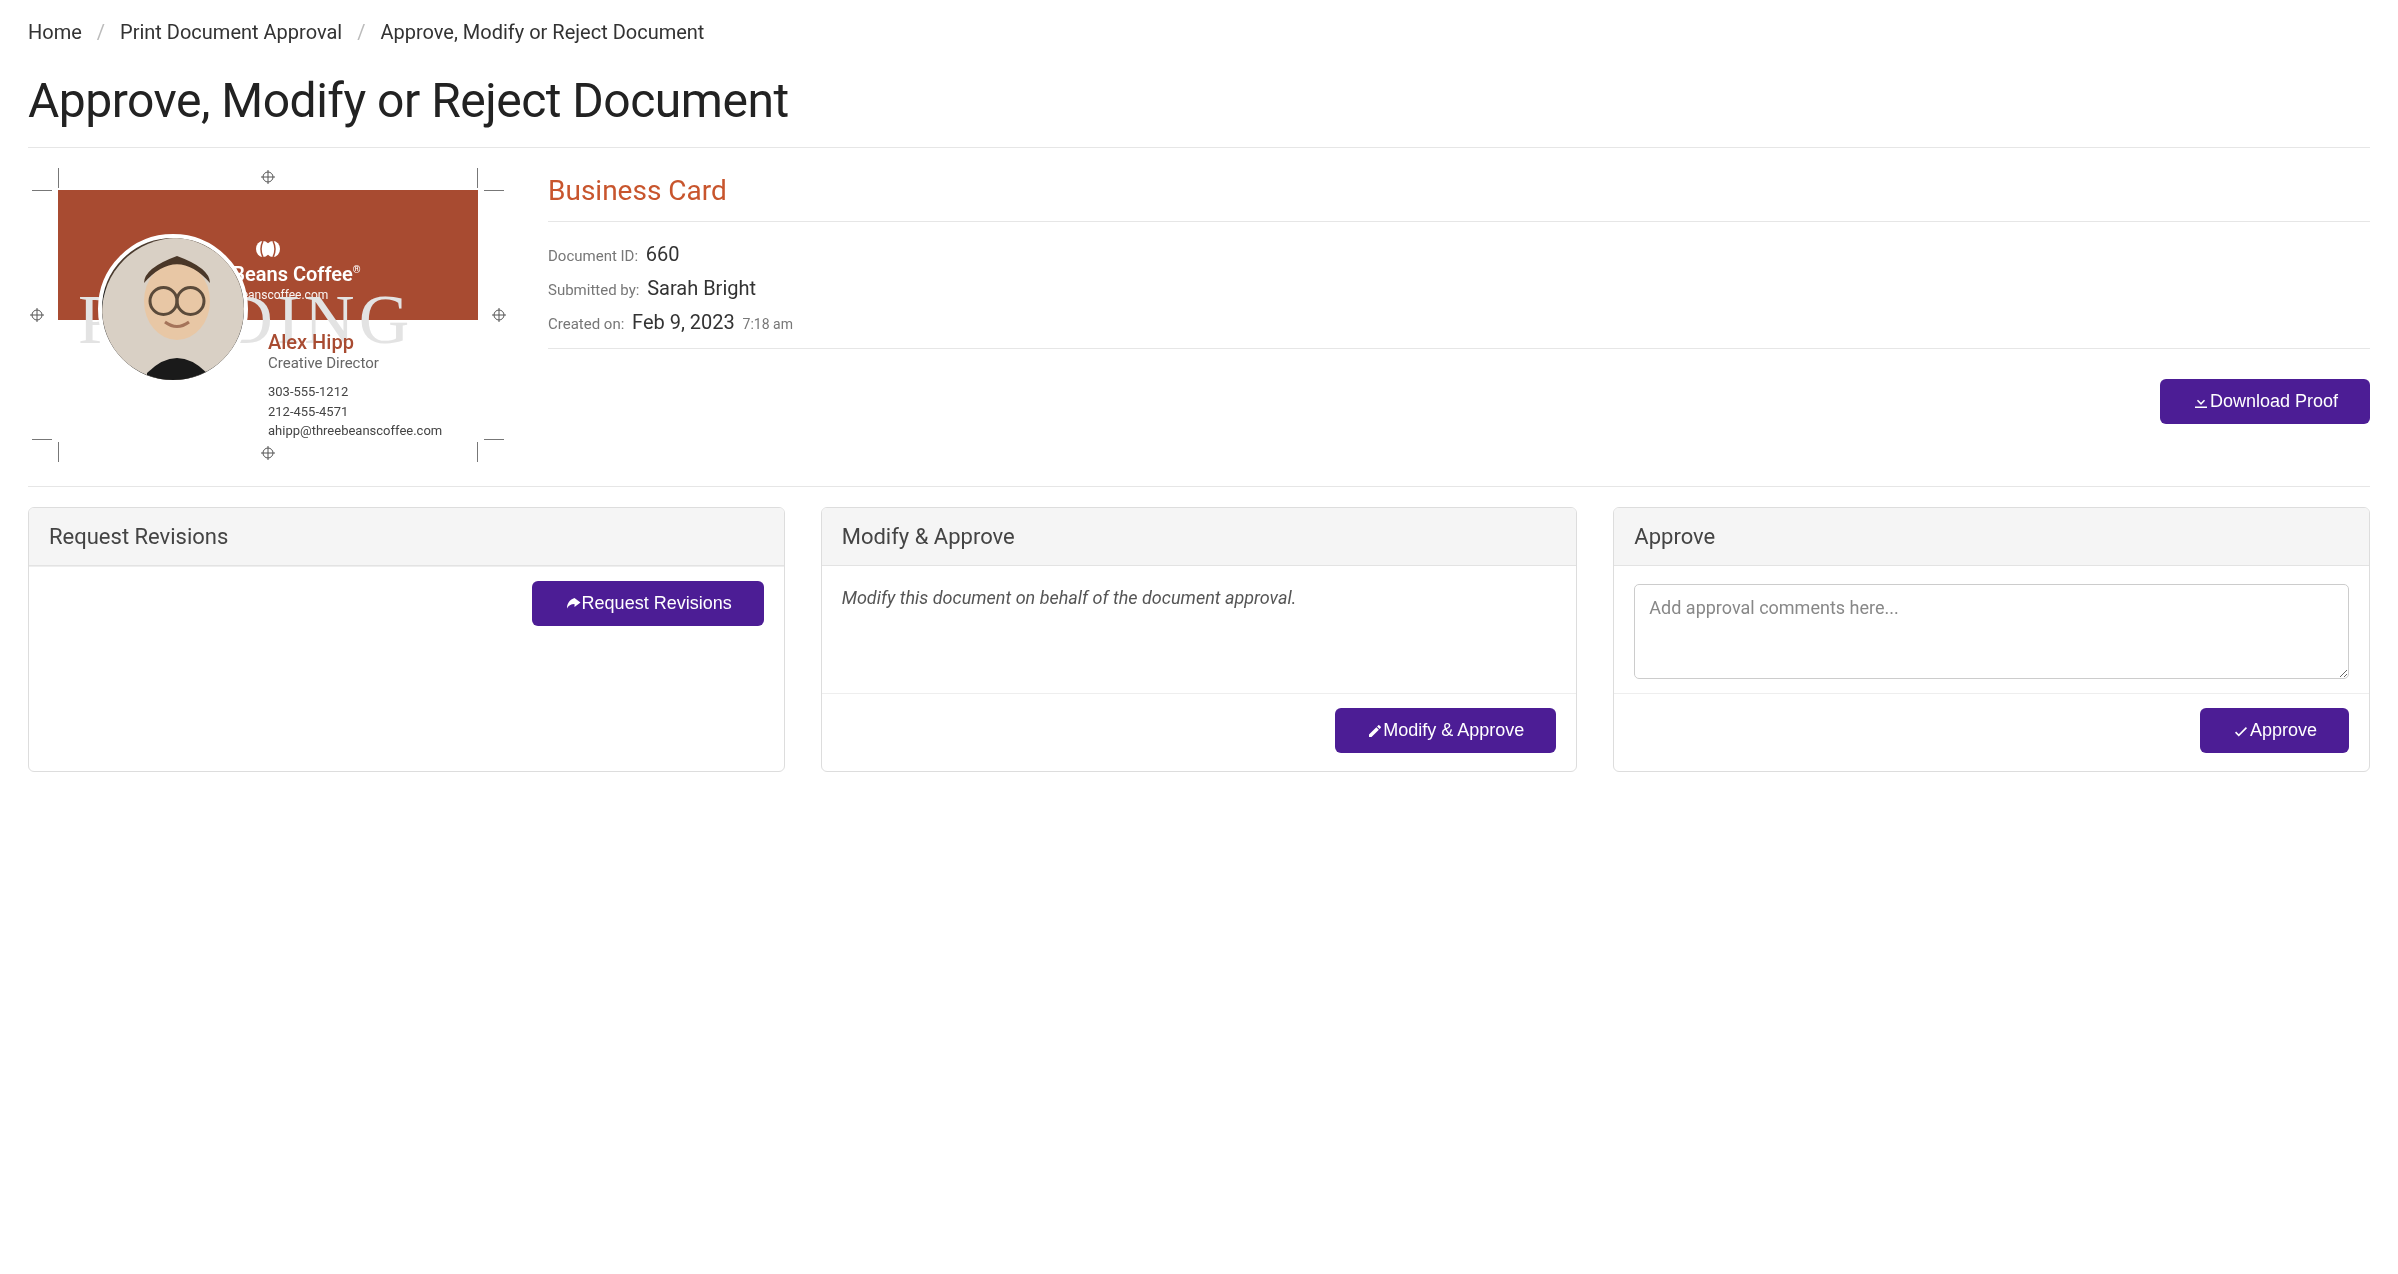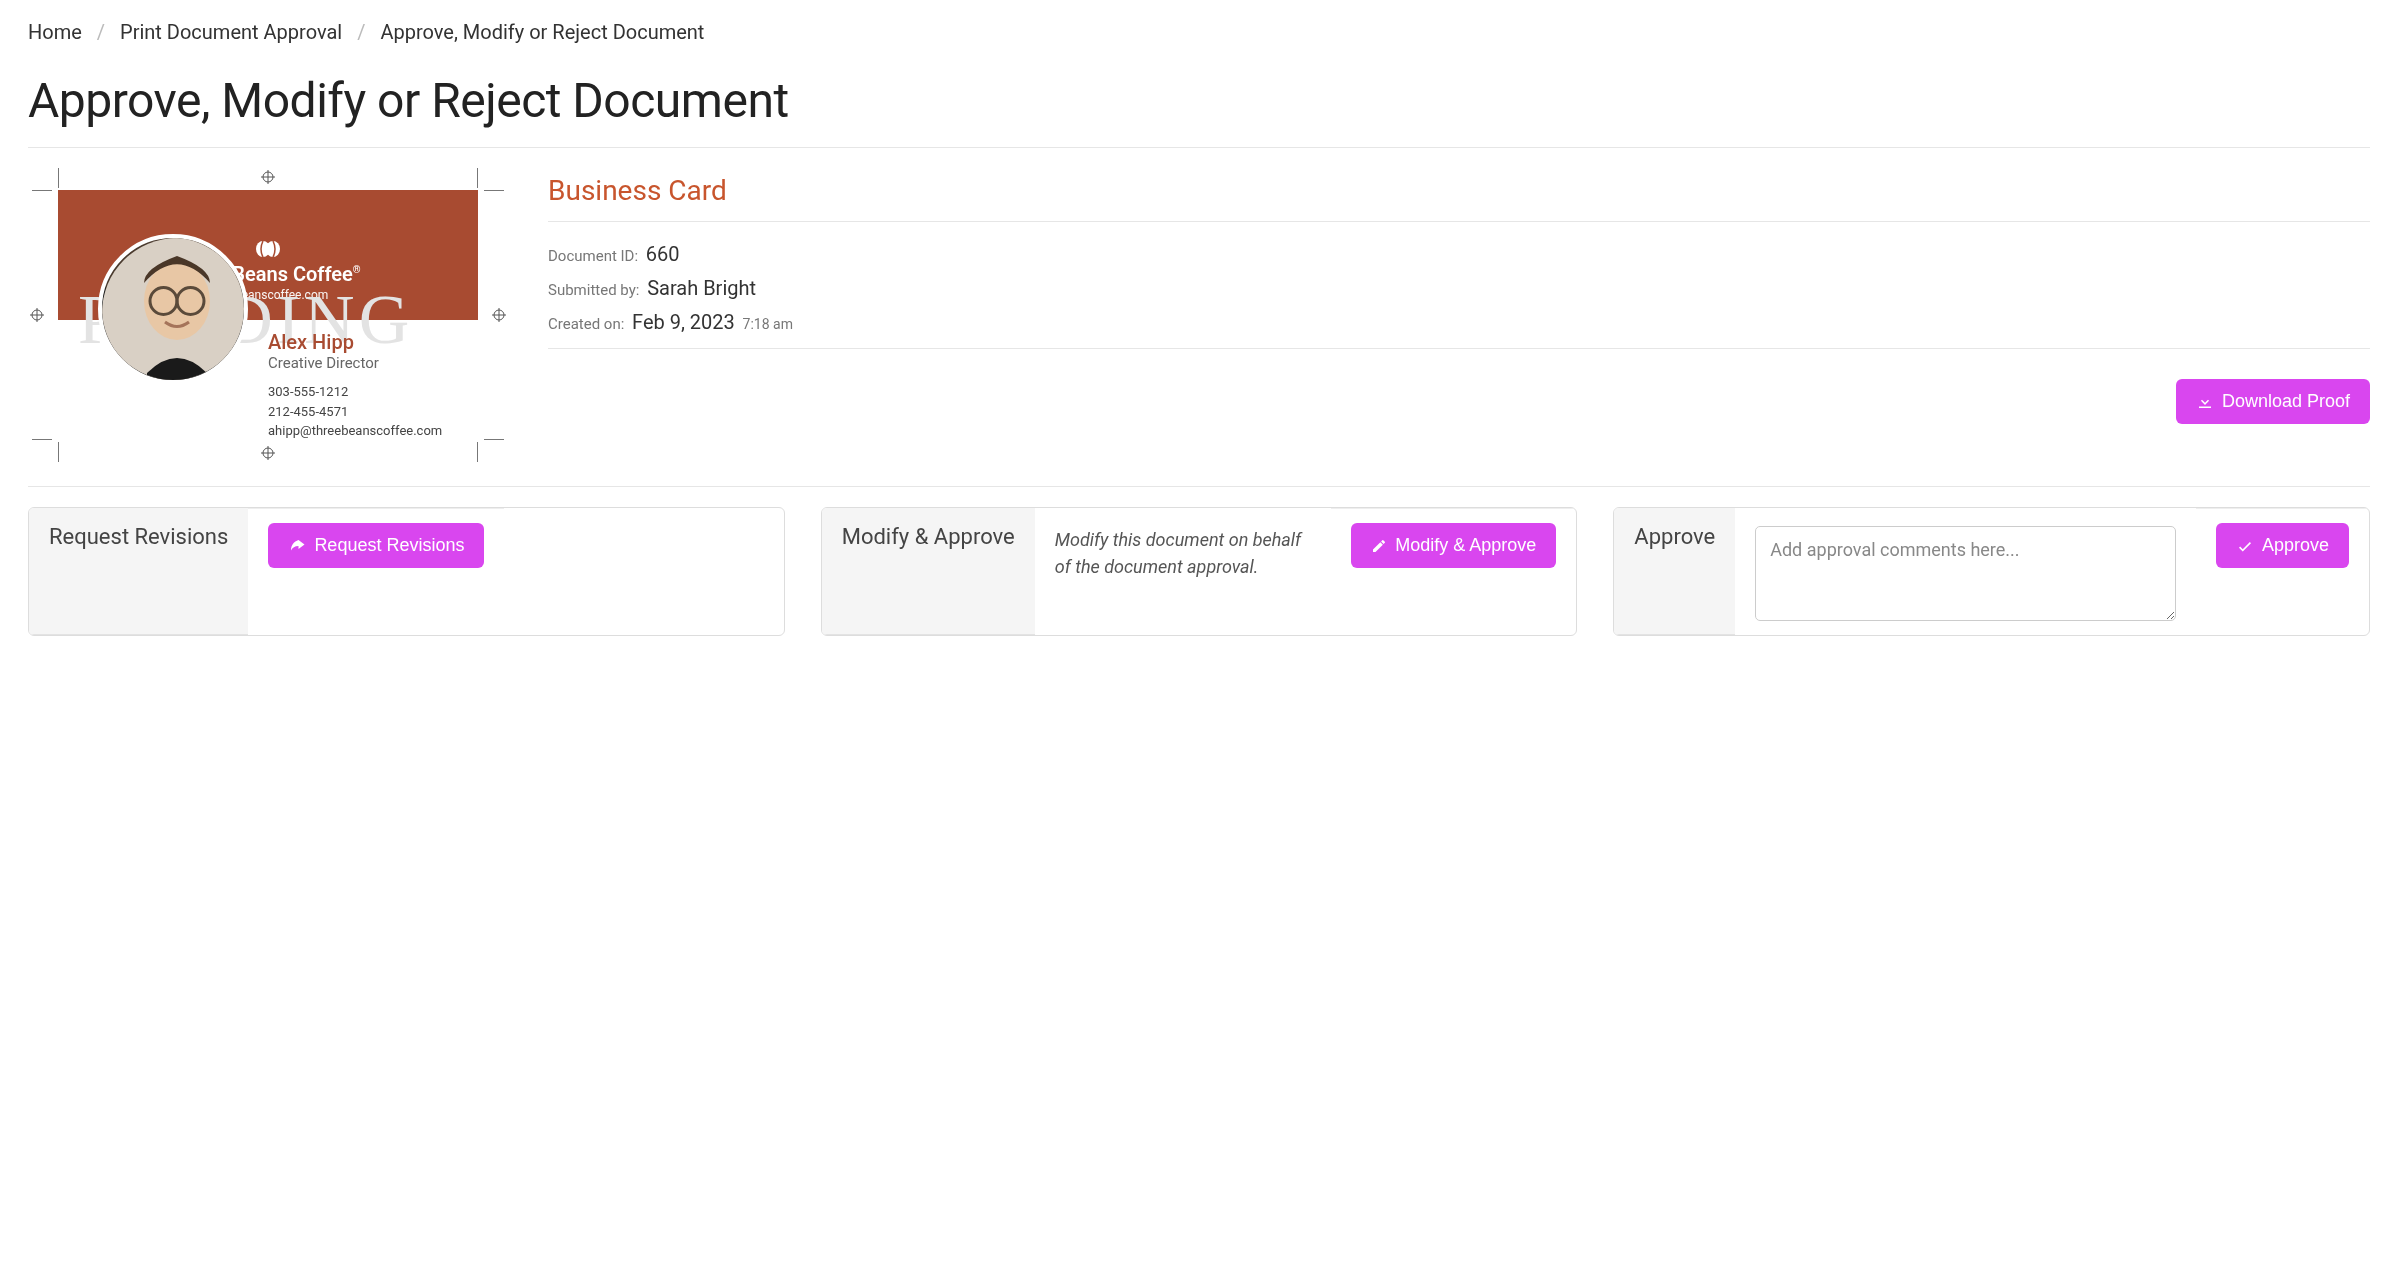--- a/index.html
+++ b/index.html
@@ -120,43 +120,42 @@
   }
   .info-col hr { border:none; border-top:1px solid #e6e6e6; margin:14px 0 20px; }
   .meta-line { font-size:15px; color:#777; margin-bottom:10px; }
   .meta-line .val { color:#333; font-size:20px; margin-left:4px;}
   .meta-line .val-sm { color:#777; font-size:14px; margin-left:4px;}
   .dl-row { text-align:right; margin-top:30px; }
 
   .btn {
     display:inline-flex;
     align-items:center;
-    gap:8px;
-    background:#d946ef;
+    background:#4c1d95;
     color:#fff;
     border:none;
     border-radius:6px;
-    padding:12px 20px;
+    padding:12px 32px;
     font-size:18px;
     cursor:pointer;
   }
   .btn svg { fill:#fff; }
 
   
   .panels {
     display:flex;
     gap:36px;
   }
   .panel {
     flex:1;
     border:1px solid #ddd;
     border-radius:6px;
     overflow:hidden;
     display:flex;
-    flex-direction:row;
+    flex-direction:column;
   }
   .panel-header {
     background:#f5f5f5;
     border-bottom:1px solid #e3e3e3;
     padding:16px 20px;
     font-size:22px;
     color:#444;
     font-weight:400;
   }
   .panel-body {

